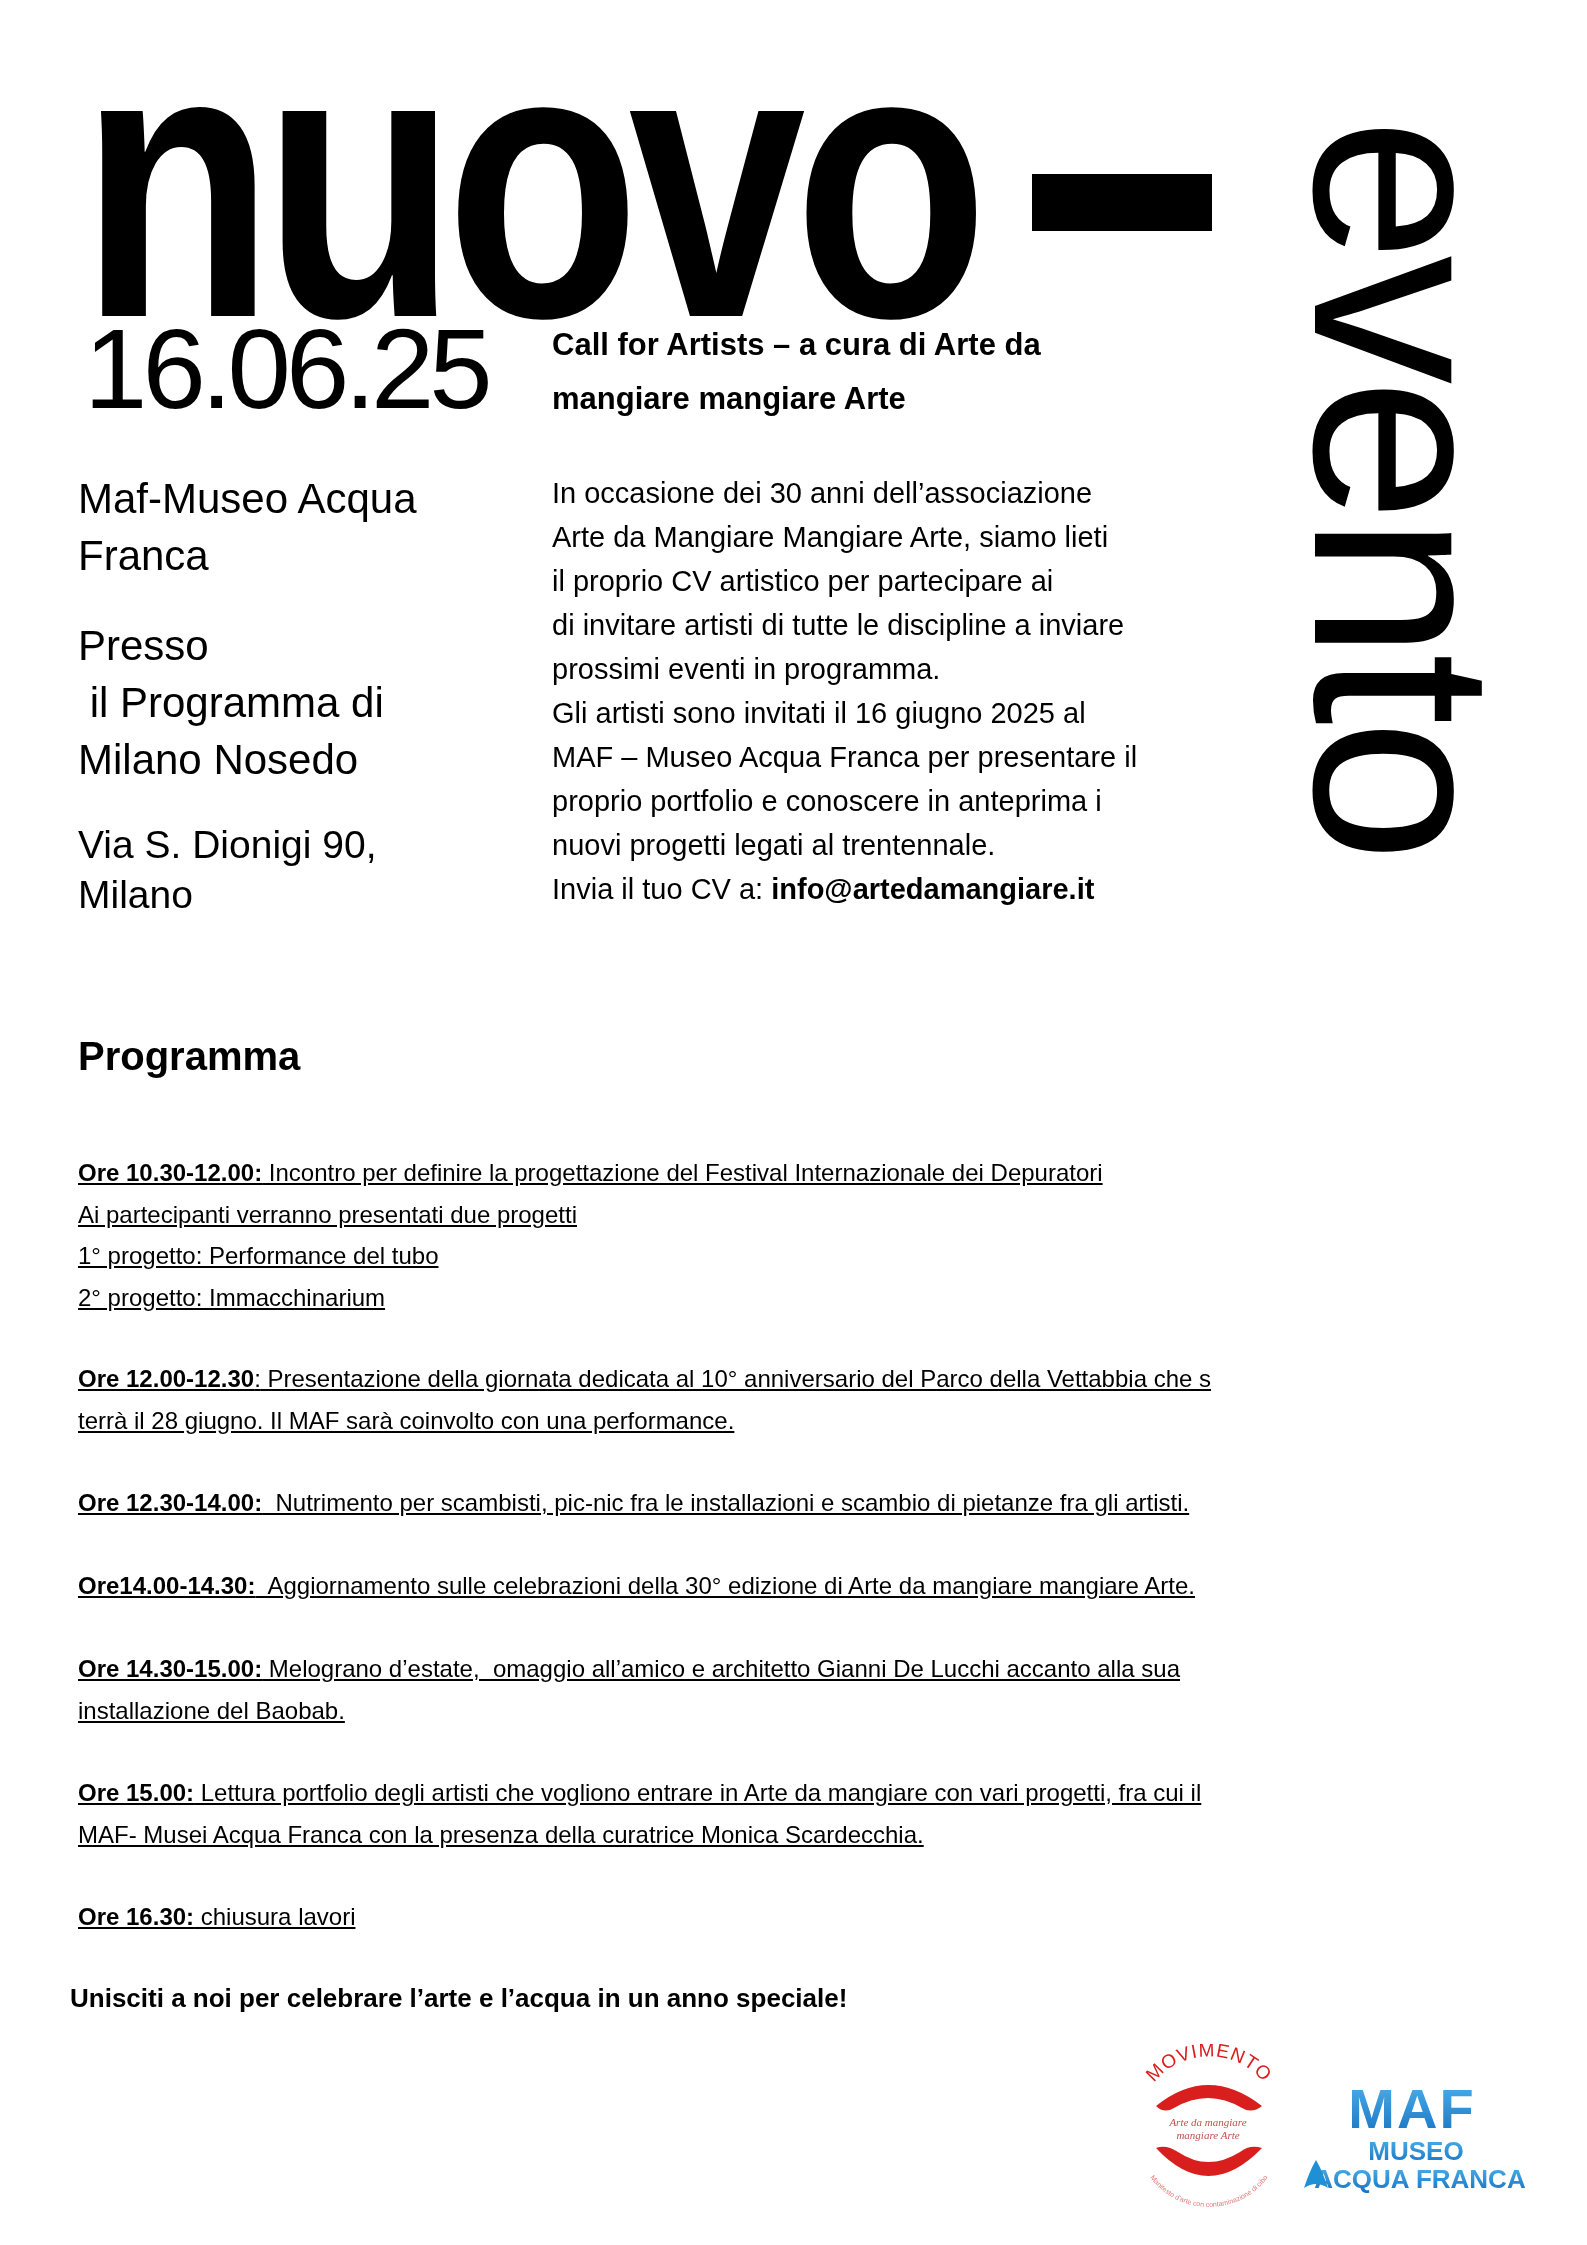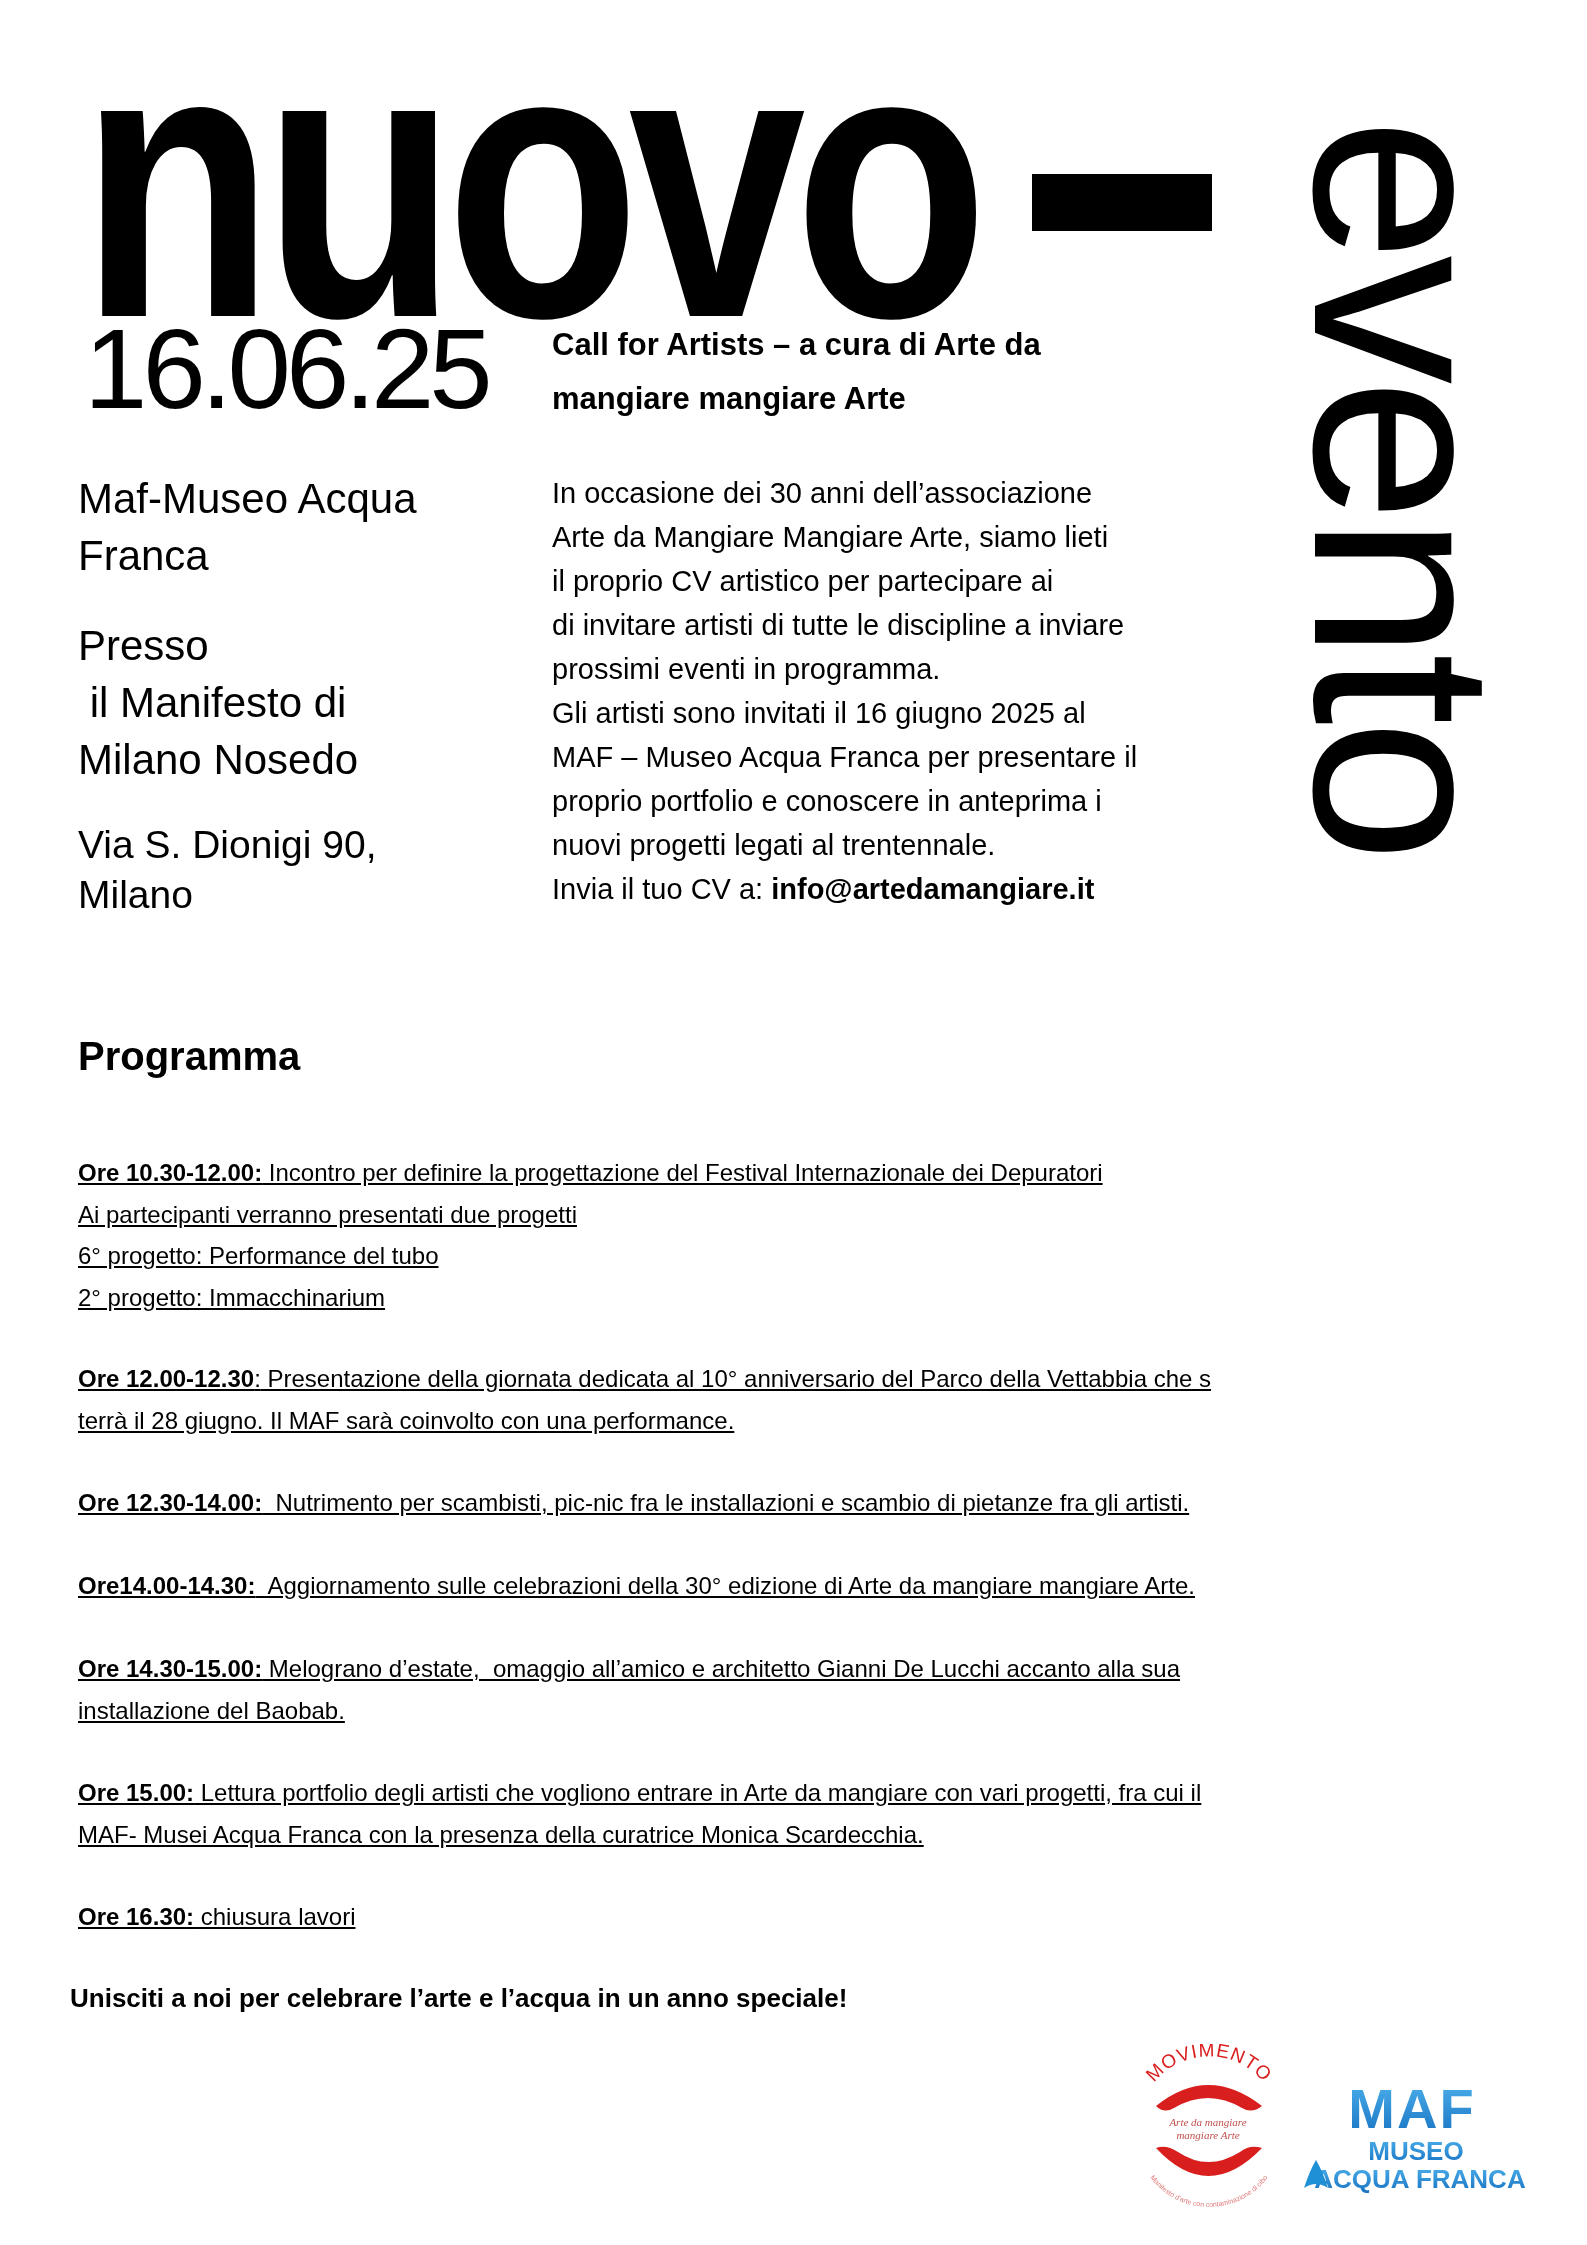--- a/index.html
+++ b/index.html
@@ -42,21 +42,21 @@
 <body>
 
 <div class="abs nuovo">nuovo</div>
 <div class="abs dash"></div>
 <div class="abs evento">evento</div>
 
 <div class="abs date">16.06.25</div>
 <div class="abs venue venue-name">Maf-Museo Acqua Franca</div>
 <div class="abs venue venue-where">
   <div>Presso</div>
-  <div style="white-space:pre"> il Manifesto di</div>
+  <div style="white-space:pre"> il Programma di</div>
   <div>Milano Nosedo</div>
 </div>
 <div class="abs venue venue-address">
   <div>Via S. Dionigi 90,</div>
   <div>Milano</div>
 </div>
 
 <div class="abs call-title">
   <div>Call for Artists – a cura di Arte da</div>
   <div>mangiare mangiare Arte</div>
@@ -72,21 +72,21 @@
   <p>proprio portfolio e conoscere in anteprima i</p>
   <p>nuovi progetti legati al trentennale.</p>
   <p><span style="white-space:pre">Invia il tuo CV a: </span><span class="email">info@artedamangiare.it</span></p>
 </div>
 
 <div class="abs prog-title">Programma</div>
 
 <div class="abs prog" style="top:1152px">
   <span class="line" style="white-space:pre"><b>Ore 10.30-12.00:</b><span> Incontro per definire la progettazione del Festival Internazionale dei Depuratori</span></span>
   <span class="line">Ai partecipanti verranno presentati due progetti</span>
-  <span class="line">6° progetto: Performance del tubo</span>
+  <span class="line">1° progetto: Performance del tubo</span>
   <span class="line">2° progetto: Immacchinarium</span>
 </div>
 
 <div class="abs prog" style="top:1358px">
   <span class="line" style="white-space:pre"><b>Ore 12.00-12.30</b><span>:</span><span> Presentazione della giornata dedicata al 10° anniversario del Parco della Vettabbia che s</span></span>
   <span class="line">terrà il 28 giugno. Il MAF sarà coinvolto con una performance.</span>
 </div>
 
 <div class="abs prog" style="top:1482px">
   <span class="line" style="white-space:pre"><b>Ore 12.30-14.00:</b><span>  Nutrimento per scambisti, pic-nic fra le installazioni e scambio di pietanze fra gli artisti.</span></span>

